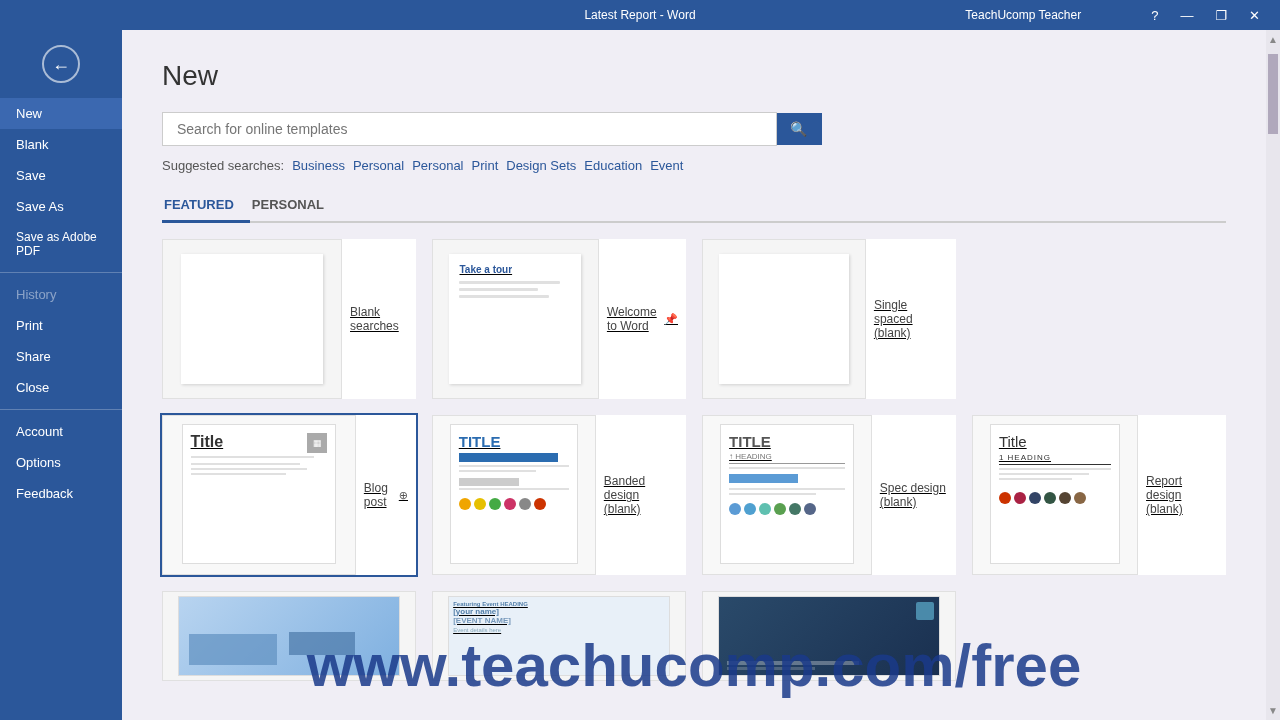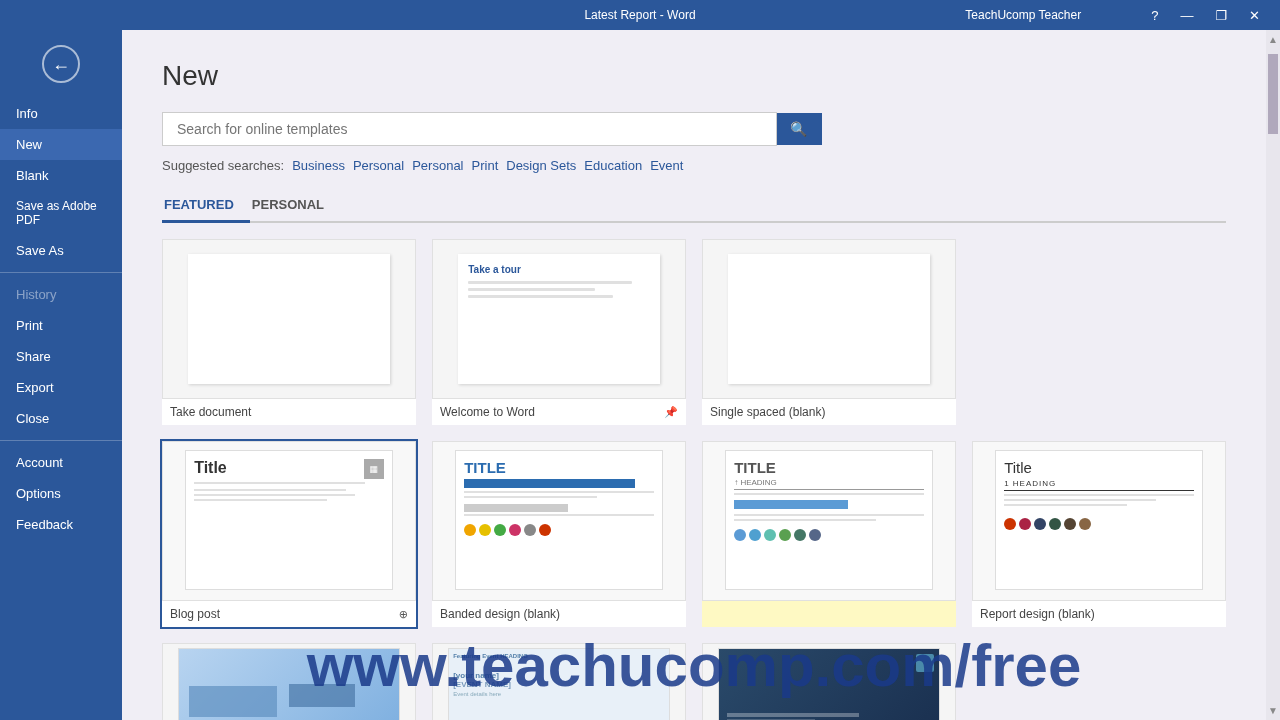--- a/index.html
+++ b/index.html
@@ -57,22 +57,22 @@
       padding: 6px 16px 8px 2px; font-size: 13px; font-weight: 600; cursor: pointer;
       color: #555; border-bottom: 3px solid transparent; margin-bottom: -2px;
     }
     .tab.active { color: #2b579a; border-bottom: 3px solid #2b579a; }
 
     
     .template-grid {
       display: grid; grid-template-columns: repeat(4, 1fr); gap: 16px;
     }
     .template-card {
-      background: #fef9c3; cursor: pointer; position: relative;
-      display: flex; flex-direction: column;
+      background: #fde047; cursor: pointer; position: relative;
+      display: flex; flex-direction: row; text-decoration: underline;
     }
     .template-card.selected { box-shadow: 0 0 0 2px #2b579a; }
     .template-preview {
       width: 100%; height: 160px; background: #f5f5f5;
       display: flex; align-items: center; justify-content: center; overflow: hidden;
       border: 1px solid #e0e0e0;
     }
     .template-label {
       font-size: 12px; color: #444; padding: 6px 8px; background: white;
       display: flex; justify-content: space-between; align-items: center;
@@ -123,47 +123,44 @@
   <div style="display:flex; gap:2px;">
     <span style="color:white; font-size:13px; padding:2px 10px; cursor:pointer;">?</span>
     <span style="color:white; font-size:13px; padding:2px 10px; cursor:pointer;">—</span>
     <span style="color:white; font-size:13px; padding:2px 10px; cursor:pointer;">❐</span>
     <span style="color:white; font-size:13px; padding:2px 10px; cursor:pointer;">✕</span>
   </div>
 </div>
 
 <div id="sidebar">
   <div class="back-btn">←</div>
-  <div class="sidebar-item">
-      <span>Info</span>
-    </div>
   <div class="sidebar-item active">
       <span>New</span>
     </div>
   <div class="sidebar-item">
       <span>Blank</span>
     </div>
+  <div class="sidebar-item">
+      <span>Save</span>
+    </div>
+  <div class="sidebar-item">
+      <span>Save As</span>
+    </div>
   <div class="sidebar-item" style="font-size:12px;">
       <span>Save as Adobe PDF</span>
-    </div>
-  <div class="sidebar-item">
-      <span>Save As</span>
     </div>
   <hr class="sidebar-divider">
   <div class="sidebar-item disabled">
       <span>History</span>
     </div>
   <div class="sidebar-item">
       <span>Print</span>
     </div>
   <div class="sidebar-item">
       <span>Share</span>
-    </div>
-  <div class="sidebar-item">
-      <span>Export</span>
     </div>
   <div class="sidebar-item">
       <span>Close</span>
     </div>
   <hr class="sidebar-divider">
   <div class="sidebar-item">
       <span>Account</span>
     </div>
   <div class="sidebar-item">
       <span>Options</span>
@@ -199,21 +196,21 @@
     <div class="tab">PERSONAL</div>
   </div>
 
   <div class="template-grid" style="margin-bottom:16px;">
 
     <div class="template-card">
       <div class="template-preview">
         <div class="blank-preview"></div>
       </div>
       <div class="template-label">
-        <span>Take document</span>
+        <span>Blank searches</span>
       </div>
     </div>
 
     <div class="template-card">
       <div class="template-preview">
         <div class="welcome-preview">
           <div class="wp-title">Take a tour</div>
           <div class="wp-line" style="width:90%"></div>
           <div class="wp-line" style="width:70%"></div>
           <div class="wp-line" style="width:80%"></div>
@@ -293,20 +290,23 @@
           <div style="display:flex; gap:3px; margin-top:8px;">
             <span style="width:12px; height:12px; border-radius:50%; background:#5b9bd5; display:inline-block;"></span>
             <span style="width:12px; height:12px; border-radius:50%; background:#4fa0d0; display:inline-block;"></span>
             <span style="width:12px; height:12px; border-radius:50%; background:#5fc0b0; display:inline-block;"></span>
             <span style="width:12px; height:12px; border-radius:50%; background:#5aa050; display:inline-block;"></span>
             <span style="width:12px; height:12px; border-radius:50%; background:#447766; display:inline-block;"></span>
             <span style="width:12px; height:12px; border-radius:50%; background:#556688; display:inline-block;"></span>
           </div>
         </div>
       </div>
+      <div class="template-label">
+        <span>Spec design (blank)</span>
+      </div>
     </div>
 
     <div class="template-card">
       <div class="template-preview" style="background:#f8f8f8; align-items:flex-start; padding:8px;">
         <div style="width:88%; height:140px; border:1px solid #ddd; padding:8px; background:white;">
           <div style="font-size:15px; font-weight:normal; color:#333;">Title</div>
           <div style="font-size:8px; color:#333; letter-spacing:1px; border-bottom:1px solid #333; padding-bottom:2px; margin:3px 0;">1  HEADING</div>
           <div style="height:2px; background:#e0e0e0; margin:3px 0;"></div>
           <div style="height:2px; background:#e0e0e0; margin:3px 0; width:80%;"></div>
           <div style="height:2px; background:#e0e0e0; margin:3px 0; width:65%;"></div>
@@ -333,21 +333,21 @@
           <div style="width:40%; height:40%; background:#6090c0; position:absolute; bottom:10px; left:10px; opacity:0.7;"></div>
           <div style="width:30%; height:30%; background:#4a78a8; position:absolute; bottom:20px; left:50%; opacity:0.7;"></div>
         </div>
       </div>
 
     </div>
     <div class="template-card">
       <div class="template-preview" style="height:90px;">
         <div style="width:88%; height:80px; background:#e8f0f8; border:1px solid #ddd; padding:4px; position:relative;">
           <div style="font-size:6px; color:#5580aa; font-weight:bold;">Featuring Event HEADING</div>
-          <div style="font-size:8px; color:#5580aa; font-weight:bold; margin-top:12px;">[your name]</div>
+          <div style="font-size:8px; color:#5580aa; font-weight:bold; margin-top:0;">[your name]</div>
           <div style="font-size:8px; color:#7799bb; font-weight:bold;">[EVENT NAME]</div>
           <div style="font-size:6px; color:#88aabb; margin-top:2px;">Event details here</div>
         </div>
       </div>
 
     </div>
     <div class="template-card">
       <div class="template-preview" style="height:90px;">
         <div style="width:88%; height:80px; background:linear-gradient(135deg,#2a4a6a,#1a3050); border:1px solid #ddd; position:relative; overflow:hidden;">
           <div style="position:absolute; top:5px; right:5px; width:18px; height:18px; background:#4a8aaa; border-radius:2px;"></div>

